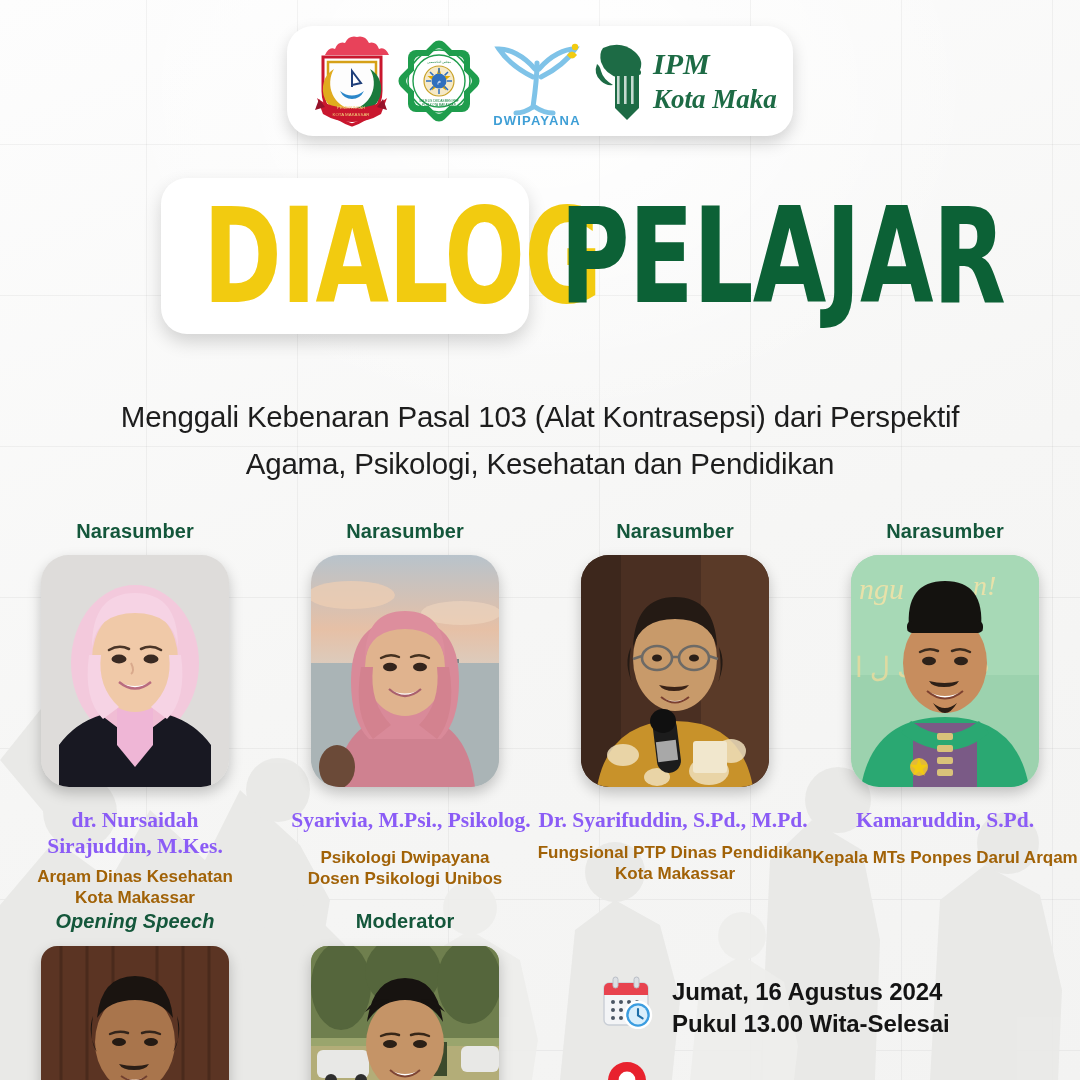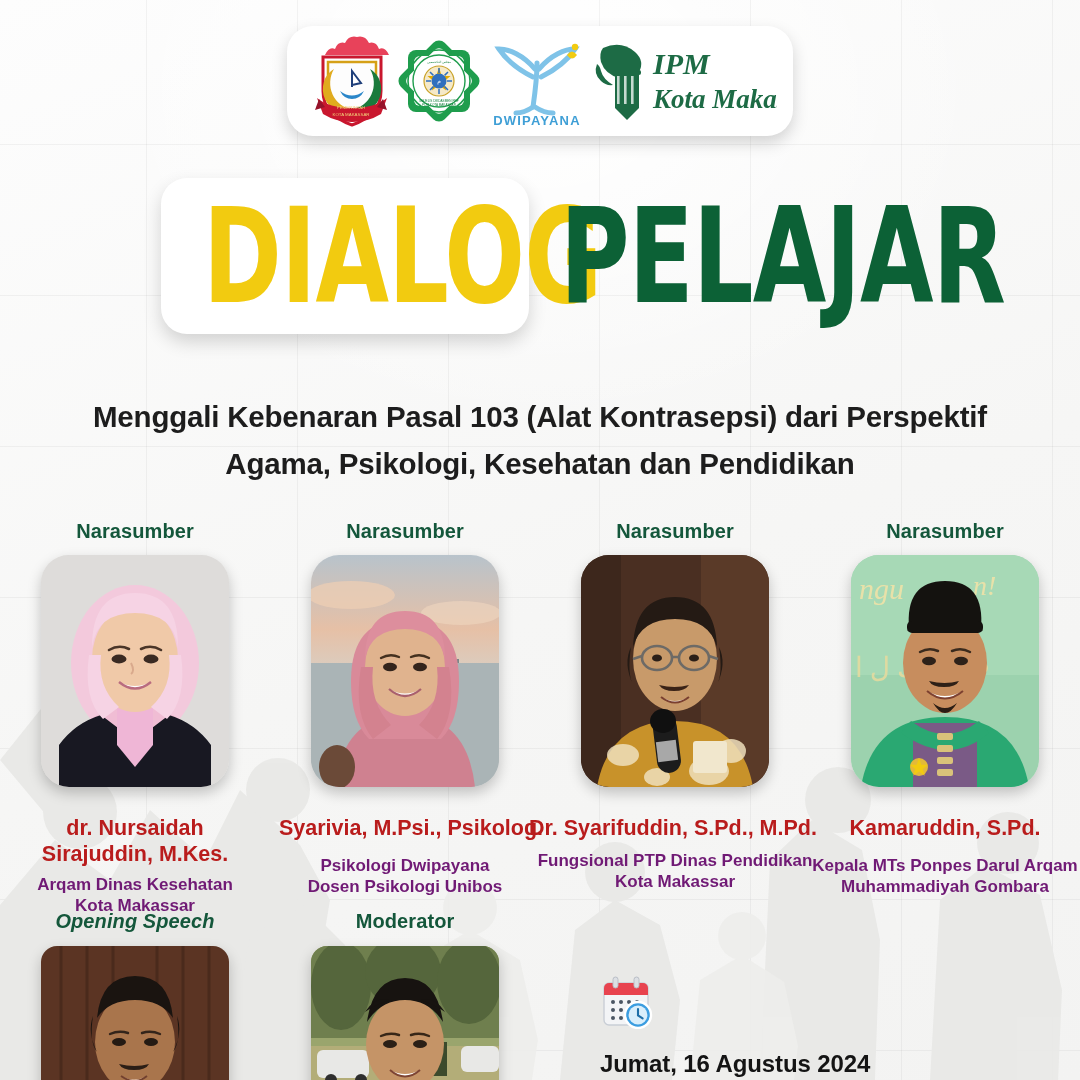--- a/index.html
+++ b/index.html
@@ -57,21 +57,21 @@
     transform-origin:left center;
     white-space:nowrap;
   }
   #t-dialog{left:203px;color:#F2CB10;}
   #t-pelajar{left:560px;color:#0C6136;}
 
   
   .subtitle{
     position:absolute;left:50px;top:393px;width:980px;
     text-align:center;
-    font-size:29.5px;line-height:47px;font-weight:bold;
+    font-size:29.5px;line-height:47px;font-weight:normal;
     color:#1d1d1d;letter-spacing:-0.2px;
   }
   .subtitle div{white-space:nowrap;}
 
   
   .speakers{
     position:absolute;left:0;top:520px;width:1080px;
     display:flex;
   }
   .sp{width:270px;display:flex;flex-direction:column;align-items:center;}
@@ -79,27 +79,28 @@
     font-size:20px;font-weight:bold;color:#14573B;margin-bottom:12px;
     letter-spacing:0.1px;
   }
   .photo{
     width:188px;height:232px;border-radius:28px;
     box-shadow:0 6px 14px rgba(0,0,0,0.22);
     overflow:hidden;position:relative;
   }
   .photo svg{position:absolute;inset:0;width:100%;height:100%;display:block;}
   .sp-name{
-    margin-top:28px;text-align:center;
-    font-size:21.5px;line-height:26px;font-weight:bold;color:#b91c1c;
+    margin-top:20px;text-align:center;
+    font-size:21.5px;line-height:26px;font-weight:bold;color:#8b5cf6;
     white-space:nowrap;
+    font-family:Liberation Serif, serif;
   }
   .sp-role{
     margin-top:7px;text-align:center;
-    font-size:17px;line-height:21px;font-weight:bold;color:#701a75;
+    font-size:17px;line-height:21px;font-weight:bold;color:#a16207;
   }
   
   #sp1 .sp-name{white-space:normal;width:230px;}
   #sp2 .sp-name{position:relative;left:6px;}
   #sp3 .sp-name{position:relative;left:-2px;}
   #sp2 .sp-role,#sp4 .sp-role{margin-top:14px;}
   #sp3 .sp-role{margin-top:9px;white-space:nowrap;}
   #sp4 .sp-role{white-space:nowrap;}
 
   
@@ -111,21 +112,21 @@
     width:188px;height:210px;border-radius:16px;
     box-shadow:0 6px 14px rgba(0,0,0,0.22);
     overflow:hidden;position:relative;
   }
   .photo-sm svg{position:absolute;inset:0;width:100%;height:100%;display:block;}
 
   
   .info-panel{
     position:absolute;left:600px;top:975px;width:440px;
   }
-  .info-row{display:flex;align-items:flex-start;gap:18px;margin-bottom:18px;flex-direction:column;}
+  .info-row{display:flex;align-items:flex-start;gap:18px;margin-bottom:18px;}
   .info-icon{width:54px;height:54px;flex:0 0 54px;position:relative;}
   .info-icon svg{display:block;width:54px;height:54px;}
   .info-text{
     font-size:24px;line-height:32px;font-weight:bold;color:#141414;
     padding-top:1px;letter-spacing:-0.1px;
   }
 </style>
 </head>
 <body>
 
@@ -397,21 +398,20 @@
         <path d="M76 136 q18 15 36 0 q-18 10-36 0 z" fill="#ffffff"></path>
         <path d="M76 136 q18 15 36 0" stroke="#7d4130" stroke-width="2" fill="none"></path>
         <path d="M82 148 q12 10 24 0 q-6 10-12 10 q-6 0-12-10 z" fill="#2a1d14"></path>
         <circle cx="68" cy="212" r="9" fill="#e3b93a"></circle>
         <path d="M68 203 l2.3 6.7 h7 l-5.6 4.3 l2.1 6.8 l-5.8-4.2 l-5.8 4.2 l2.1-6.8 l-5.6-4.3 h7 z" fill="#f2cb10"></path>
       </svg>
     </div>
     <div class="sp-name">Kamaruddin, S.Pd.</div>
     <div class="sp-role">
       <div>Kepala MTs Ponpes Darul Arqam</div>
-      <div>Muhammadiyah Gombara</div>
     </div>
   </div>
 
 </div>
 
 <div class="bottom-row">
 
   <div class="bp">
     <div class="role-tag role-italic">Opening Speech</div>
     <div class="photo-sm">
@@ -494,20 +494,21 @@
           <circle cx="13" cy="43" r="2"></circle>
             <circle cx="21" cy="43" r="2"></circle>
         </g>
         <circle cx="38" cy="40" r="13" fill="#3b9de0" stroke="#ffffff" stroke-width="2.4"></circle>
         <circle cx="38" cy="40" r="9.4" fill="#d9eefb"></circle>
         <path d="M38 34 v6.4 l4.6 3" stroke="#1f6fa8" stroke-width="2.1" fill="none" stroke-linecap="round"></path>
       </svg>
     </div>
     <div class="info-text">
       <div>Jumat, 16 Agustus 2024</div>
+      <div>Pukul 13.00 Wita-Selesai</div>
     </div>
   </div>
 
   <div class="info-row">
     <div class="info-icon">
       <svg viewBox="0 0 54 54" aria-hidden="true">
         <path d="M27 4 C16 4 8 12.4 8 23 C8 37 27 52 27 52 C27 52 46 37 46 23 C46 12.4 38 4 27 4 Z" fill="#e8222e"></path>
         <circle cx="27" cy="22" r="8.4" fill="#ffffff"></circle>
       </svg>
     </div>

